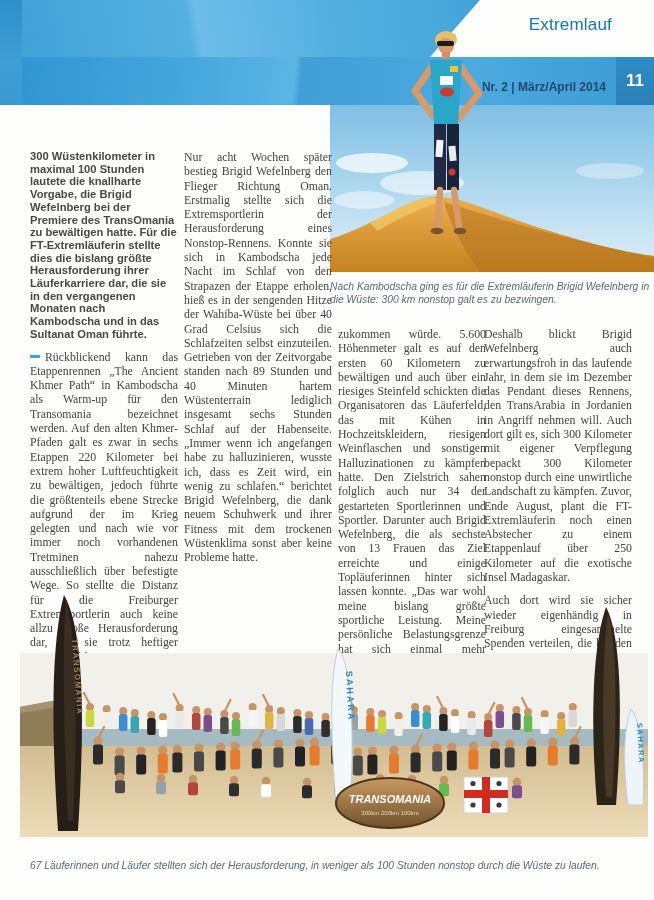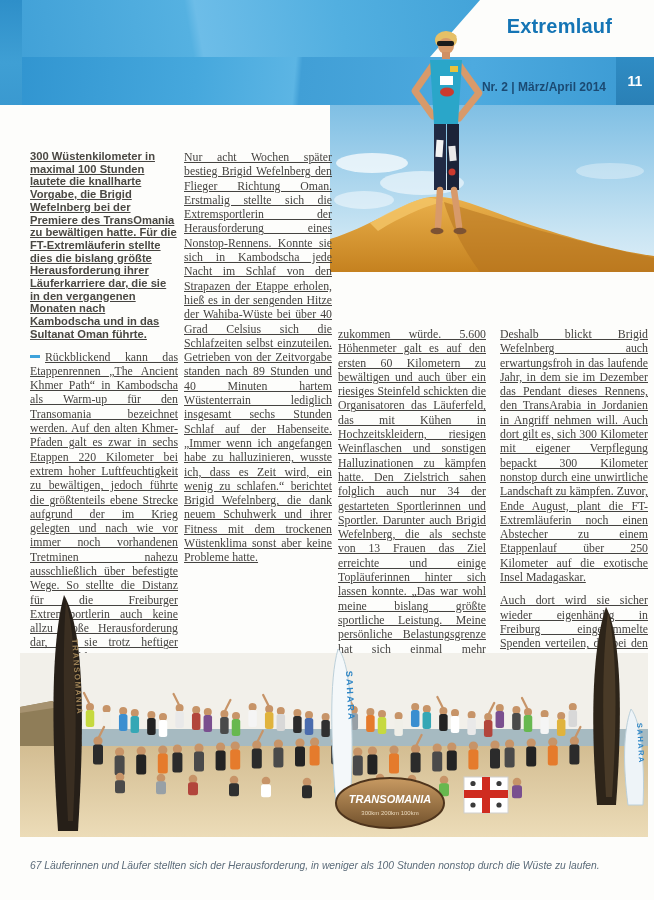--- a/index.html
+++ b/index.html
@@ -8,37 +8,37 @@
   .abs{position:absolute;}
 
   
   .band-upper{left:0;top:0;width:500px;height:57px;z-index:2;
     background:linear-gradient(80deg,#3f9fd6 0%,#55b1e1 38%,#6dbde8 40%,#52afe0 68%,#41a2d8 100%);
     clip-path:polygon(0 0,96% 0,86% 100%,0 100%);}
   .band-main{left:0;top:57px;width:654px;height:48px;z-index:2;
     background:linear-gradient(95deg,#2f93cf 0%,#46a8dd 30%,#5cb5e4 45%,#419fd6 46%,#4daadf 72%,#3a99d2 100%);}
   .band-left-strip{left:0;top:0;width:22px;height:105px;z-index:3;
     background:linear-gradient(180deg,#2e8fc9,#3f9fd4 60%,#3a99d0);}
-  .section-title{top:15px;right:42px;z-index:4;color:#1575b5;font-size:20px;font-weight:bold;letter-spacing:.2px;}
+  .section-title{top:15px;right:42px;z-index:4;color:#1575b5;font-size:17px;font-weight:normal;letter-spacing:.2px;}
   .issue-label{top:57px;right:48px;height:60px;z-index:4;display:flex;align-items:center;
     color:#1b4a73;font-size:12px;font-weight:bold;}
   .pagenum-block{left:616px;top:57px;width:38px;height:48px;z-index:4;
     background:linear-gradient(180deg,#2f8cc4,#2a80b6);display:flex;align-items:center;justify-content:center;
-    color:#fff;font-size:14px;font-weight:bold;}
+    color:#fff;font-size:17px;font-weight:bold;}
 
   
   .hero-photo{left:330px;top:105px;width:324px;height:167px;z-index:1;}
   .runner{left:396px;top:28px;width:100px;height:216px;z-index:5;}
   .hero-caption{left:330px;top:280px;width:320px;z-index:4;
     font-style:italic;font-size:10.3px;line-height:13px;color:#5b6b79;}
 
   
   .headline{left:30px;top:108px;width:330px;z-index:4;color:#2e9dd8;font-size:30px;font-weight:bold;letter-spacing:-.3px;}
   .col{position:absolute;width:148px;z-index:4;font-family:"Liberation Serif",serif;
-    font-size:11.8px;line-height:14.3px;color:#454340;text-align:justify;text-decoration:underline;}
+    font-size:11.8px;line-height:14.3px;color:#454340;text-align:justify;}
   .col p{margin:0 0 9px 0;}
   .lead{font-family:"Liberation Sans",sans-serif;font-weight:bold;font-size:11.2px;line-height:12.7px;
     color:#4a4843;text-align:left;margin:0 0 11px 0;}
   .dash{display:inline-block;width:10px;height:3px;background:#3fa3db;margin-right:5px;vertical-align:3px;}
   .frag-right{width:106px;margin-left:42px;text-align:left;}
   .frag-narrow{width:112px;margin:0;}
   .byline{font-family:"Liberation Sans",sans-serif;font-style:italic;font-size:11px;color:#3f3d3a;
     width:120px;margin-left:22px;text-align:center;margin-top:2px;}
 
   
@@ -102,38 +102,39 @@
       <rect x="40" y="112" width="7" height="17" fill="#f2f2f2" transform="rotate(4 43 120)"></rect>
       <rect x="53" y="118" width="7" height="15" fill="#e9e9e9" transform="rotate(-5 56 125)"></rect>
       <circle cx="56" cy="144" r="3.5" fill="#cc3a2e"></circle>
       <line x1="44" y1="162" x2="42" y2="198" stroke="#d89a6a" stroke-width="6.5" stroke-linecap="round"></line>
       <line x1="58" y1="162" x2="63" y2="198" stroke="#d89a6a" stroke-width="6.5" stroke-linecap="round"></line>
       <ellipse cx="41" cy="203" rx="6.5" ry="3.2" fill="#7c5233"></ellipse>
       <ellipse cx="64" cy="203" rx="6.5" ry="3.2" fill="#7c5233"></ellipse>
     </svg>
   </div>
 
+  <div class="abs hero-caption">Nach Kambodscha ging es für die Extremläuferin Brigid Wefelnberg in die Wüste: 300 km nonstop galt es zu bezwingen.</div>
 
 
   <div class="col" style="left:30px;top:150px;">
     <p class="lead">300 Wüstenkilometer in maximal 100 Stunden lautete die knallharte Vorgabe, die Brigid Wefelnberg bei der Premiere des TransOmania zu bewältigen hatte. Für die FT-Extremläuferin stellte dies die bislang größte Herausforderung ihrer Läuferkarriere dar, die sie in den vergangenen Monaten nach Kambodscha und in das Sultanat Oman führte.</p>
     <p><span class="dash"></span><span>Rückblickend kann das Etappenrennen „The Ancient Khmer Path“ in Kambodscha als Warm-up für den Transomania bezeichnet werden. Auf den alten Khmer-Pfaden galt es zwar in sechs Etappen 220 Kilometer bei extrem hoher Luftfeuchtigkeit zu bewältigen, jedoch führte die größtenteils ebene Strecke aufgrund der im Krieg gelegten und nach wie vor immer noch vorhandenen Tretminen nahezu ausschließlich über befestigte Wege. So stellte die Distanz für die Freiburger Extremsportlerin auch keine allzu große Herausforderung dar, die sie trotz heftiger Magenprobleme mit persönlicher Bestzeit in 31 Stunden und 38 Minuten als achtplatzierte Frau bewältigte. „Am eindrucksvollsten waren für mich die Übernachtungen in den Tempelanlagen und vor allem die letzte kurze Etappe. Sie</span></p>
     <p class="frag-right">führte 18 Kilometer durch Angkor Wat“, wusste</p>
   </div>
 
   <div class="col" style="left:184px;top:150px;height:502px;overflow:hidden;">
     <p>Nur acht Wochen später bestieg Brigid Wefelnberg den Flieger Richtung Oman. Erstmalig stellte sich die Extremsportlerin der Herausforderung eines Nonstop-Rennens. Konnte sie sich in Kambodscha jede Nacht im Schlaf von den Strapazen der Etappe erholen, hieß es in der sengenden Hitze der Wahiba-Wüste bei über 40 Grad Celsius sich die Schlafzeiten selbst einzuteilen. Getrieben von der Zeitvorgabe standen nach 89 Stunden und 40 Minuten hartem Wüstenterrain lediglich insgesamt sechs Stunden Schlaf auf der Habenseite. „Immer wenn ich angefangen habe zu halluzinieren, wusste ich, dass es Zeit wird, ein wenig zu schlafen.“ berichtet Brigid Wefelnberg, die dank neuem Schuhwerk und ihrer Fitness mit dem trockenen Wüstenklima sonst aber keine Probleme hatte.</p>
 
   </div>
 
   <div class="col" style="left:338px;top:327px;height:328px;overflow:hidden;">
     <p>zukommen würde. 5.600 Höhenmeter galt es auf den ersten 60 Kilometern zu bewältigen und auch über ein riesiges Steinfeld schickten die Organisatoren das Läuferfeld, das mit Kühen in Hochzeitskleidern, riesigen Weinflaschen und sonstigen Halluzinationen zu kämpfen hatte. Den Zielstrich sahen folglich auch nur 34 der gestarteten Sportlerinnen und Sportler. Darunter auch Brigid Wefelnberg, die als sechste von 13 Frauen das Ziel erreichte und einige Topläuferinnen hinter sich lassen konnte. „Das war wohl meine bislang größte sportliche Leistung. Meine persönliche Belastungsgrenze hat sich einmal mehr verschoben!“, ist sich die FT-Extremläuferin nach ihrem ersten Nonstop-Rennen über 300 Kilometer sicher.</p>
   </div>
 
-  <div class="col" style="left:500px;top:327px;">
+  <div class="col" style="left:484px;top:327px;">
     <p>Deshalb blickt Brigid Wefelnberg auch erwartungsfroh in das laufende Jahr, in dem sie im Dezember das Pendant dieses Rennens, den TransArabia in Jordanien in Angriff nehmen will. Auch dort gilt es, sich 300 Kilometer mit eigener Verpflegung bepackt 300 Kilometer nonstop durch eine unwirtliche Landschaft zu kämpfen. Zuvor, Ende August, plant die FT-Extremläuferin noch einen Abstecher zu einem Etappenlauf über 250 Kilometer auf die exotische Insel Madagaskar.</p>
     <p style="margin-bottom:0;">Auch dort wird sie sicher wieder eigenhändig in Freiburg eingesammelte Spenden verteilen, die bei den vergangenen Veranstaltungen einem kambodschanischen Waisenheim für Minenopfer und einer Schule</p>
     <p class="frag-narrow">für syrische Flüchtlinge in Oman zugute kamen.</p>
     <div class="byline">Thomas Fischer</div>
   </div>
 
   <div class="abs group-photo">
     <svg width="628" height="246" viewBox="0 0 628 246">
       <defs>
         <linearGradient id="sandG" x1="0" y1="0" x2="0" y2="1">

